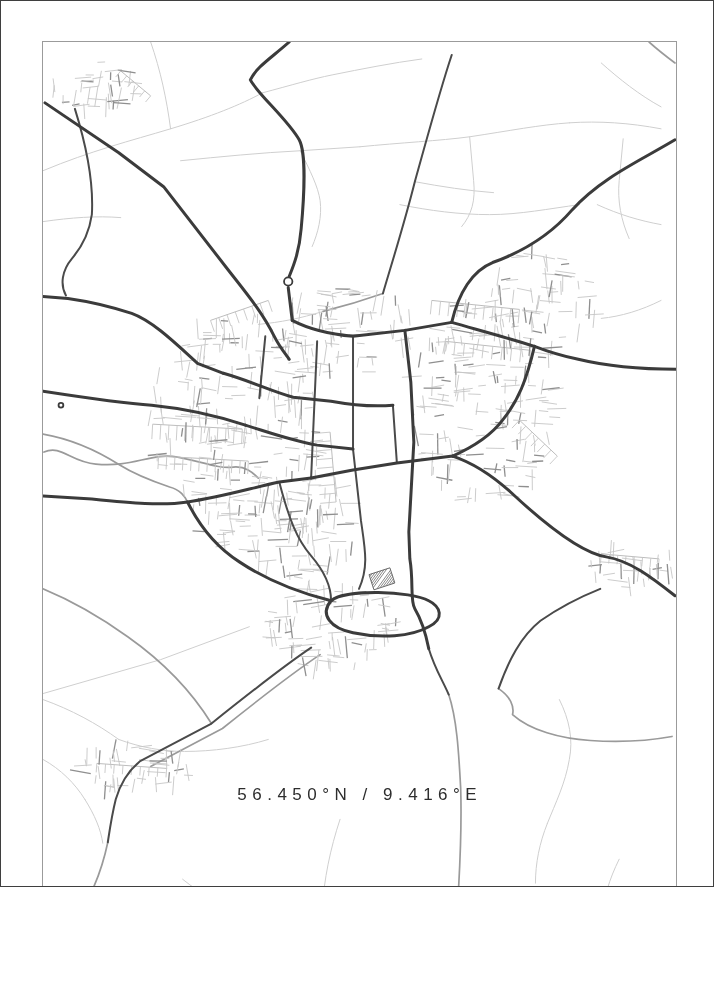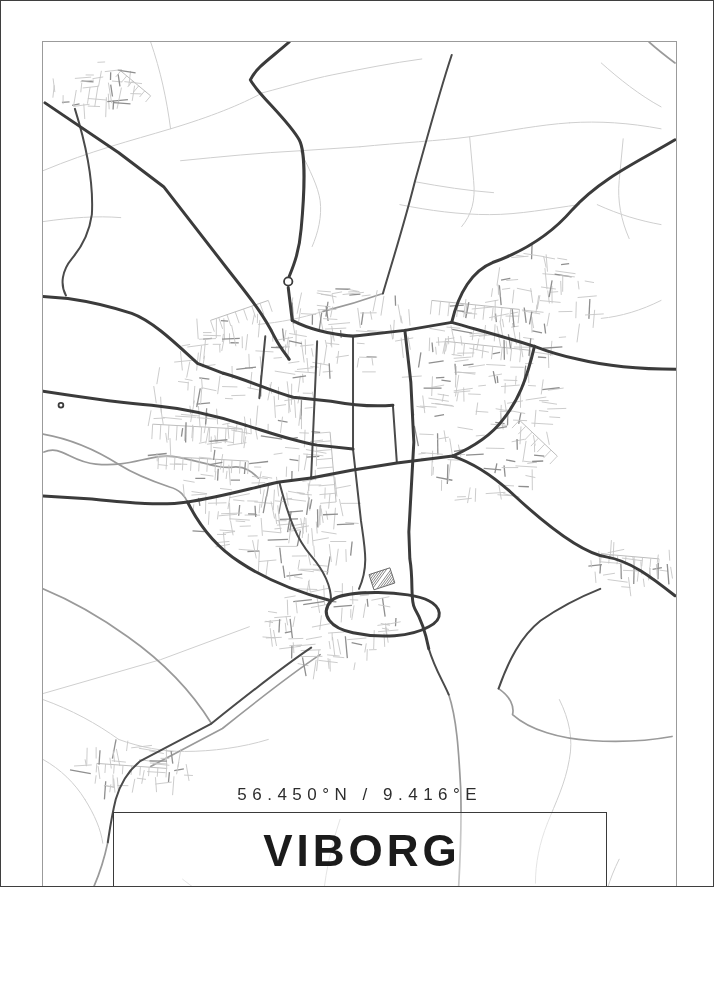--- a/index.html
+++ b/index.html
@@ -1041,16 +1041,13 @@
           <path d="M383.57142857142856,571 L371,580.1428571428571" stroke="#777" stroke-width="0.8" fill="none"></path>
           <path d="M393,580.1428571428571 L383.57142857142856,587" stroke="#777" stroke-width="0.8" fill="none"></path>
           <path d="M386.7142857142857,571 L371,582.4285714285714" stroke="#777" stroke-width="0.8" fill="none"></path>
           <path d="M393,582.4285714285714 L386.7142857142857,587" stroke="#777" stroke-width="0.8" fill="none"></path>
           <path d="M389.85714285714283,571 L371,584.7142857142857" stroke="#777" stroke-width="0.8" fill="none"></path>
           <path d="M393,584.7142857142857 L389.85714285714283,587" stroke="#777" stroke-width="0.8" fill="none"></path>
         </g>
       </svg>
   </div>
   <div class="coords">56.450°N / 9.416°E</div>
-  <div class="title-box">
-    <div class="title">VIBORG</div>
-  </div>
 </div>
 
 </body></html>

